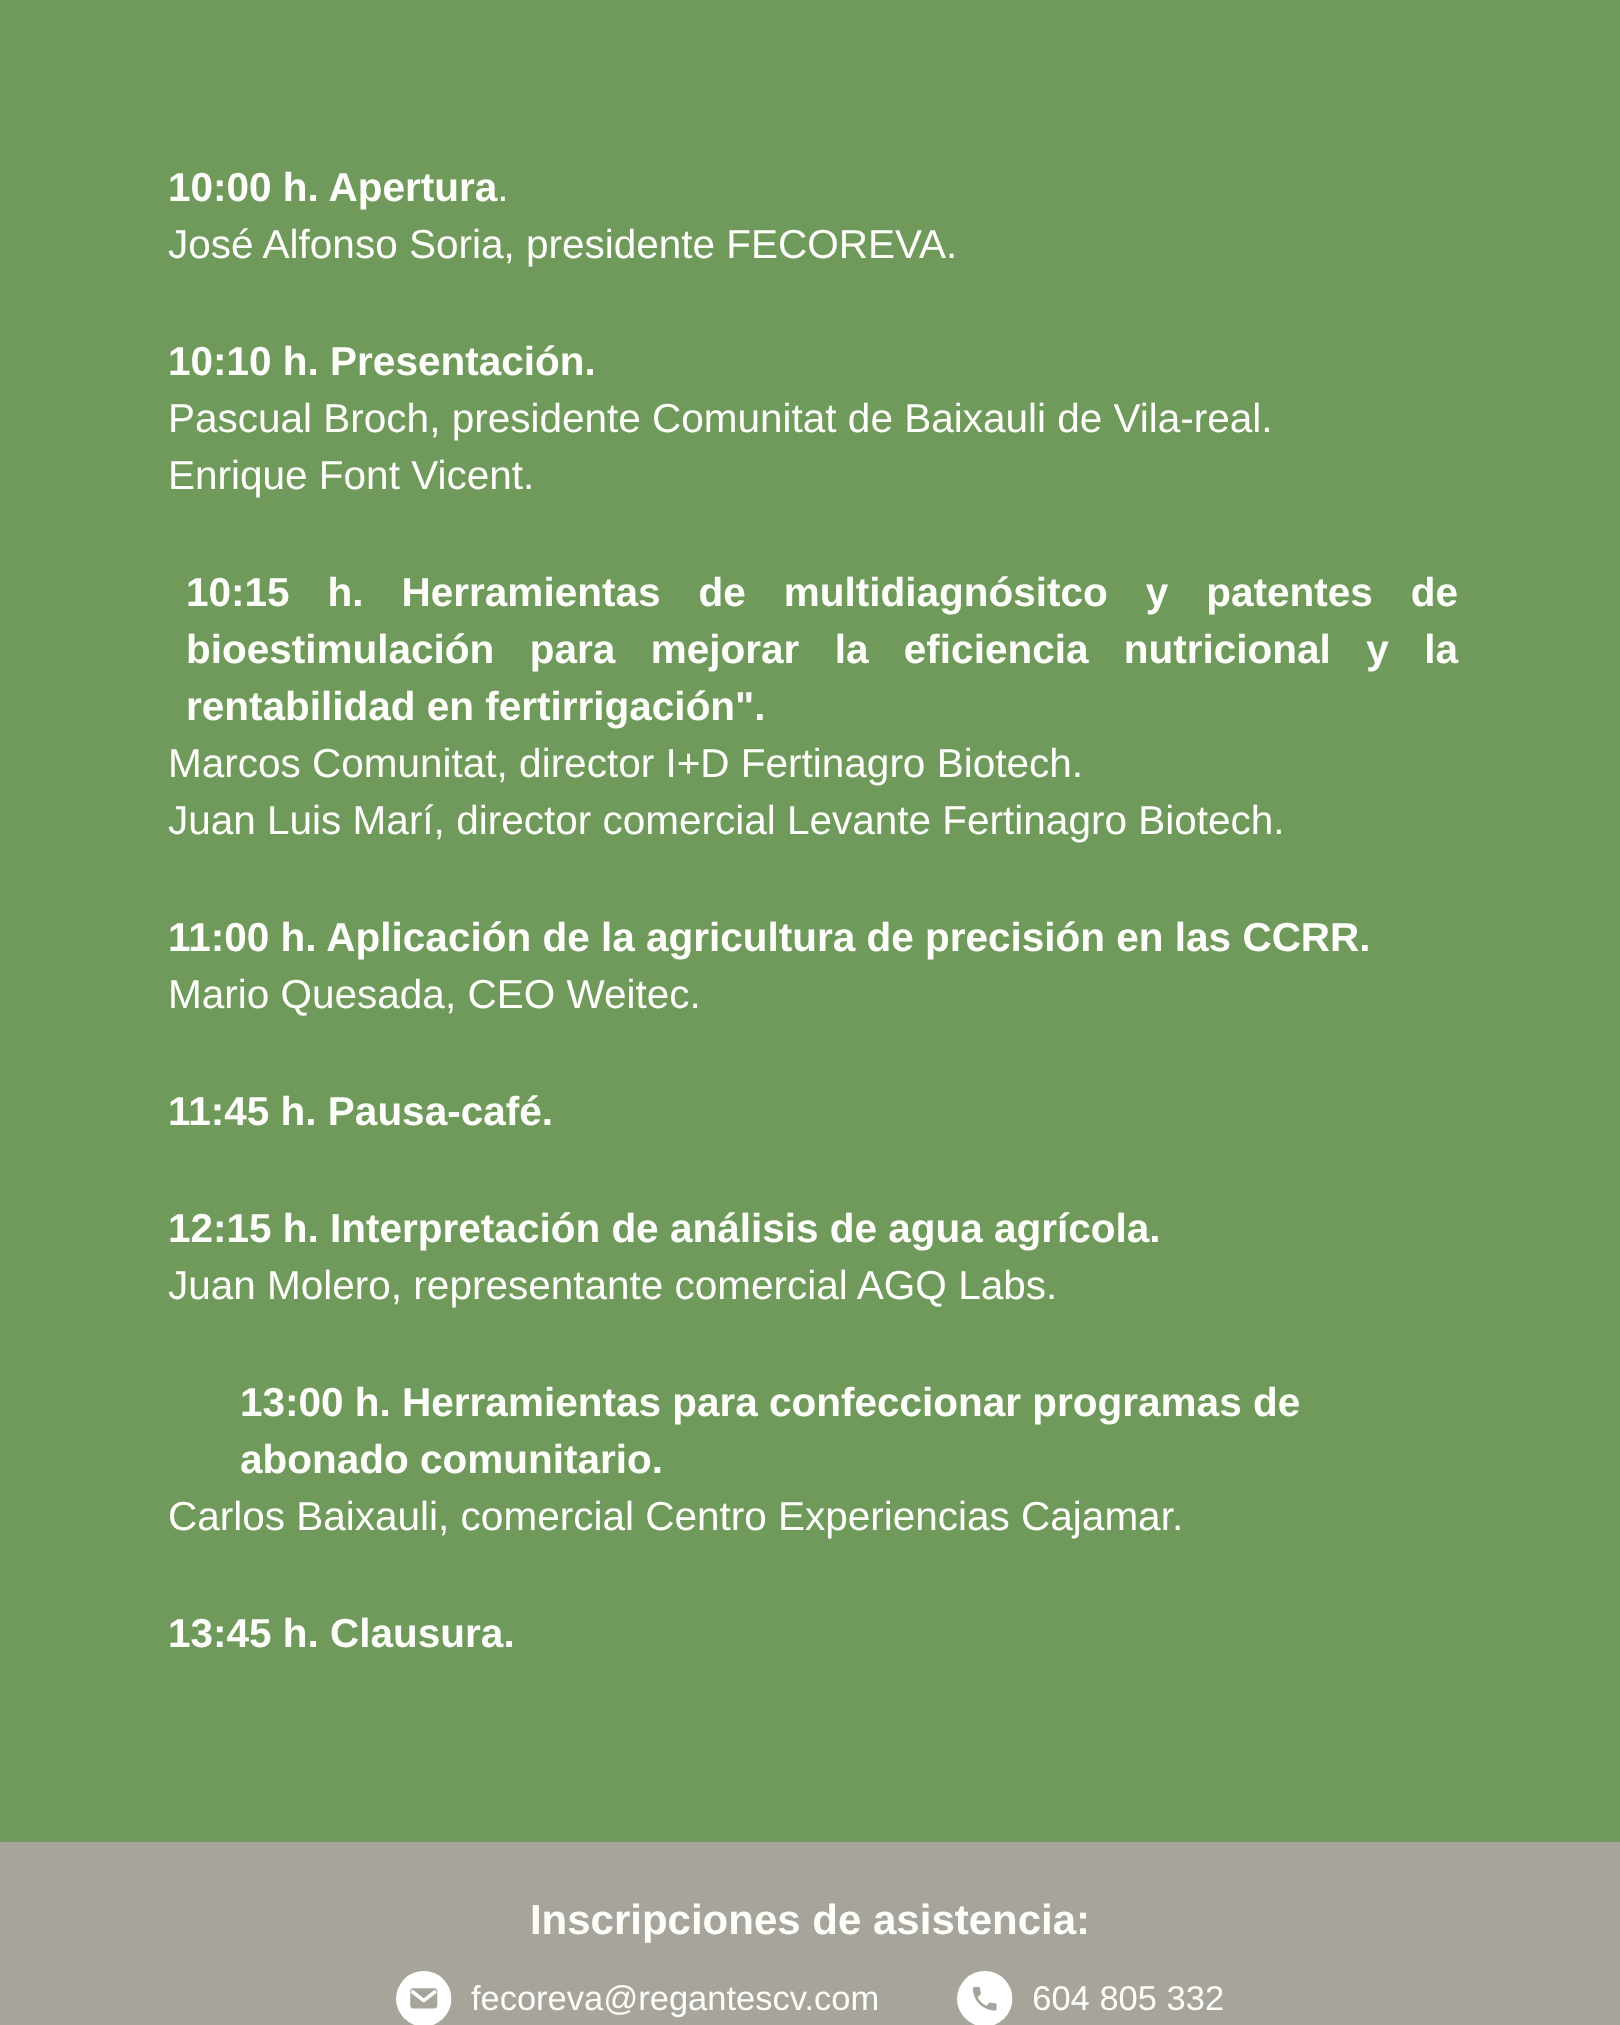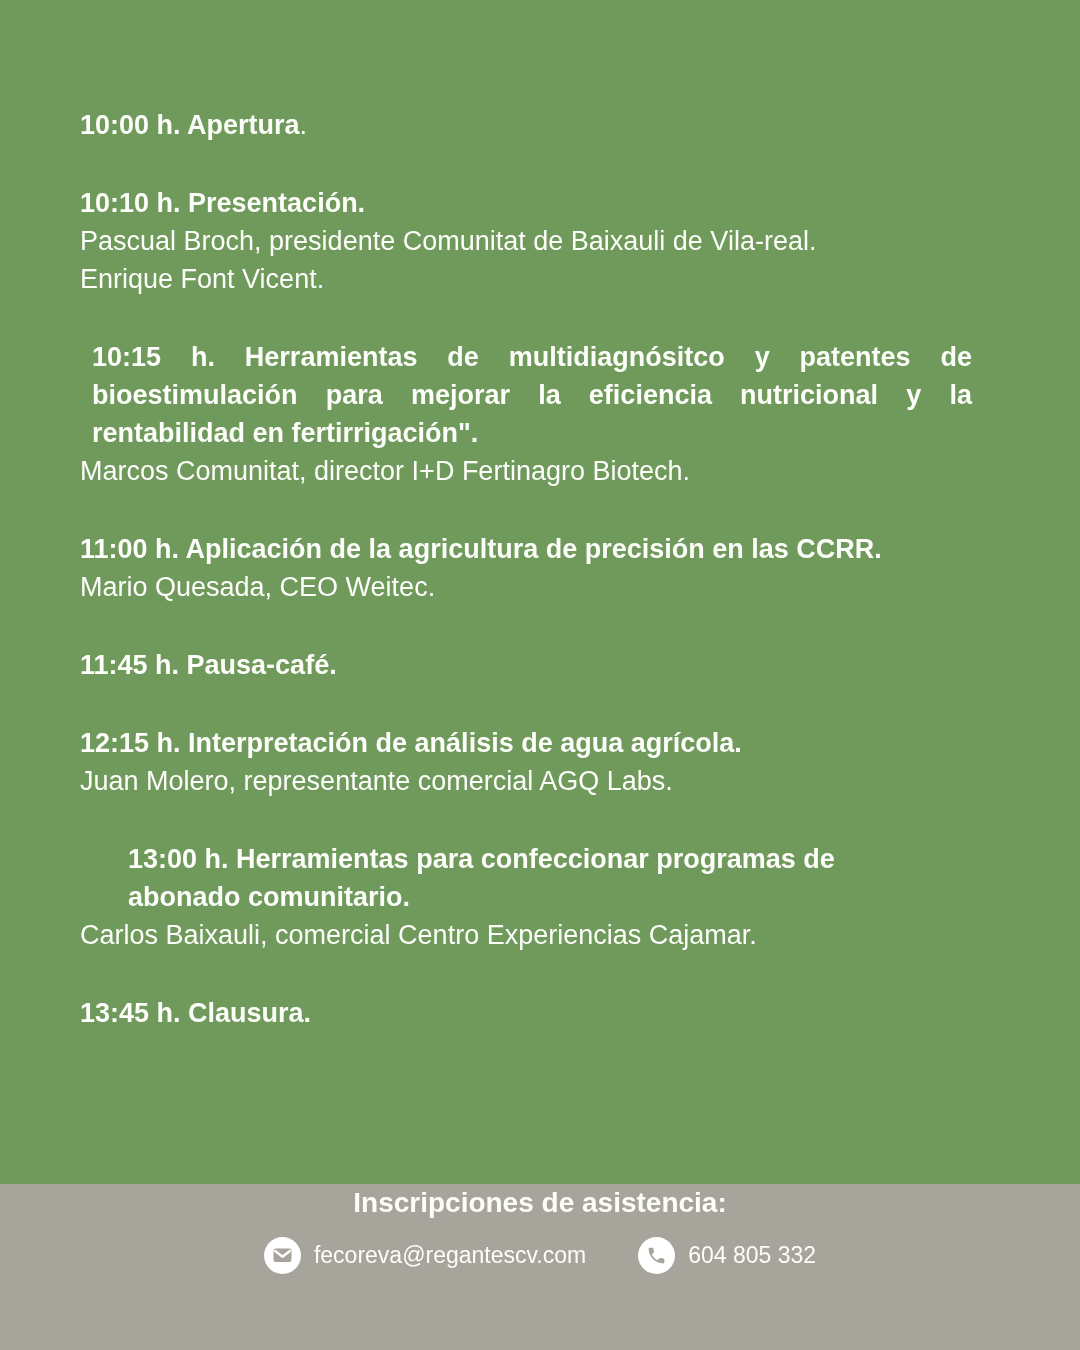--- a/index.html
+++ b/index.html
@@ -8,35 +8,36 @@
     font-family: "Liberation Sans", "DejaVu Sans", sans-serif;
     --page-bg: #6f9a5c; --footer-bg: #a7a49c; --text: #fdfdfa;
   }
   .page {
     position: relative;
     width: 1080px; height: 1350px;
     background: var(--page-bg);
     color: var(--text);
   }
   .content {
-    padding: 106px 108px 0 80px;
+    padding: 106px 108px 0 112px;
     font-size: 27px;
     line-height: 38px;
   }
   .session { margin: 0 0 40px 0; }
   .session-title { margin: 0; font-size: 27px; font-weight: 700; }
   .session-title.justify { text-align: justify; margin-left: 12px; }
   .session-title.narrow { max-width: 762px; margin-left: 48px; }
   .session-title .tail { font-weight: 400; }
   .speaker { margin: 0; font-weight: 400; }
   .footer {
     position: absolute; left: 0; bottom: 0;
-    width: 100%; height: 166px;
+    width: 100%; height: 122px;
     background: var(--footer-bg);
     box-sizing: border-box;
+    padding-top: 33px;
     display: flex; flex-direction: column; align-items: center;
     gap: 15px;
   }
   .footer-heading {
     margin: 0; font-size: 28px; font-weight: 700; line-height: 38px;
   }
   .contact-row {
     display: flex; align-items: center; gap: 52px;
   }
   .contact-item { display: flex; align-items: center; gap: 13px; }
@@ -45,31 +46,33 @@
 </style>
 </head>
 <body style="--page-bg: #6f9a5c; --footer-bg: #a7a49c; --text: #fdfdfa;">
 
 <div class="page">
 
   <div class="content">
 
     <section class="session">
       <h3 class="session-title"><span>10:00 h. Apertura</span><span class="tail">.</span></h3>
+      <p class="speaker">José Alfonso Soria, presidente FECOREVA.</p>
     </section>
 
     <section class="session">
       <h3 class="session-title">10:10 h. Presentación.</h3>
       <p class="speaker">Pascual Broch, presidente Comunitat de Baixauli de Vila-real.</p>
       <p class="speaker">Enrique Font Vicent.</p>
     </section>
 
     <section class="session">
       <h3 class="session-title justify">10:15 h. Herramientas de multidiagnósitco y patentes de bioestimulación para mejorar la eficiencia nutricional y la rentabilidad en fertirrigación".</h3>
       <p class="speaker">Marcos Comunitat, director I+D Fertinagro Biotech.</p>
+      <p class="speaker">Juan Luis Marí, director comercial Levante Fertinagro Biotech.</p>
     </section>
 
     <section class="session">
       <h3 class="session-title">11:00 h. Aplicación de la agricultura de precisión en las CCRR.</h3>
       <p class="speaker">Mario Quesada, CEO Weitec.</p>
     </section>
 
     <section class="session">
       <h3 class="session-title">11:45 h. Pausa-café.</h3>
     </section>

